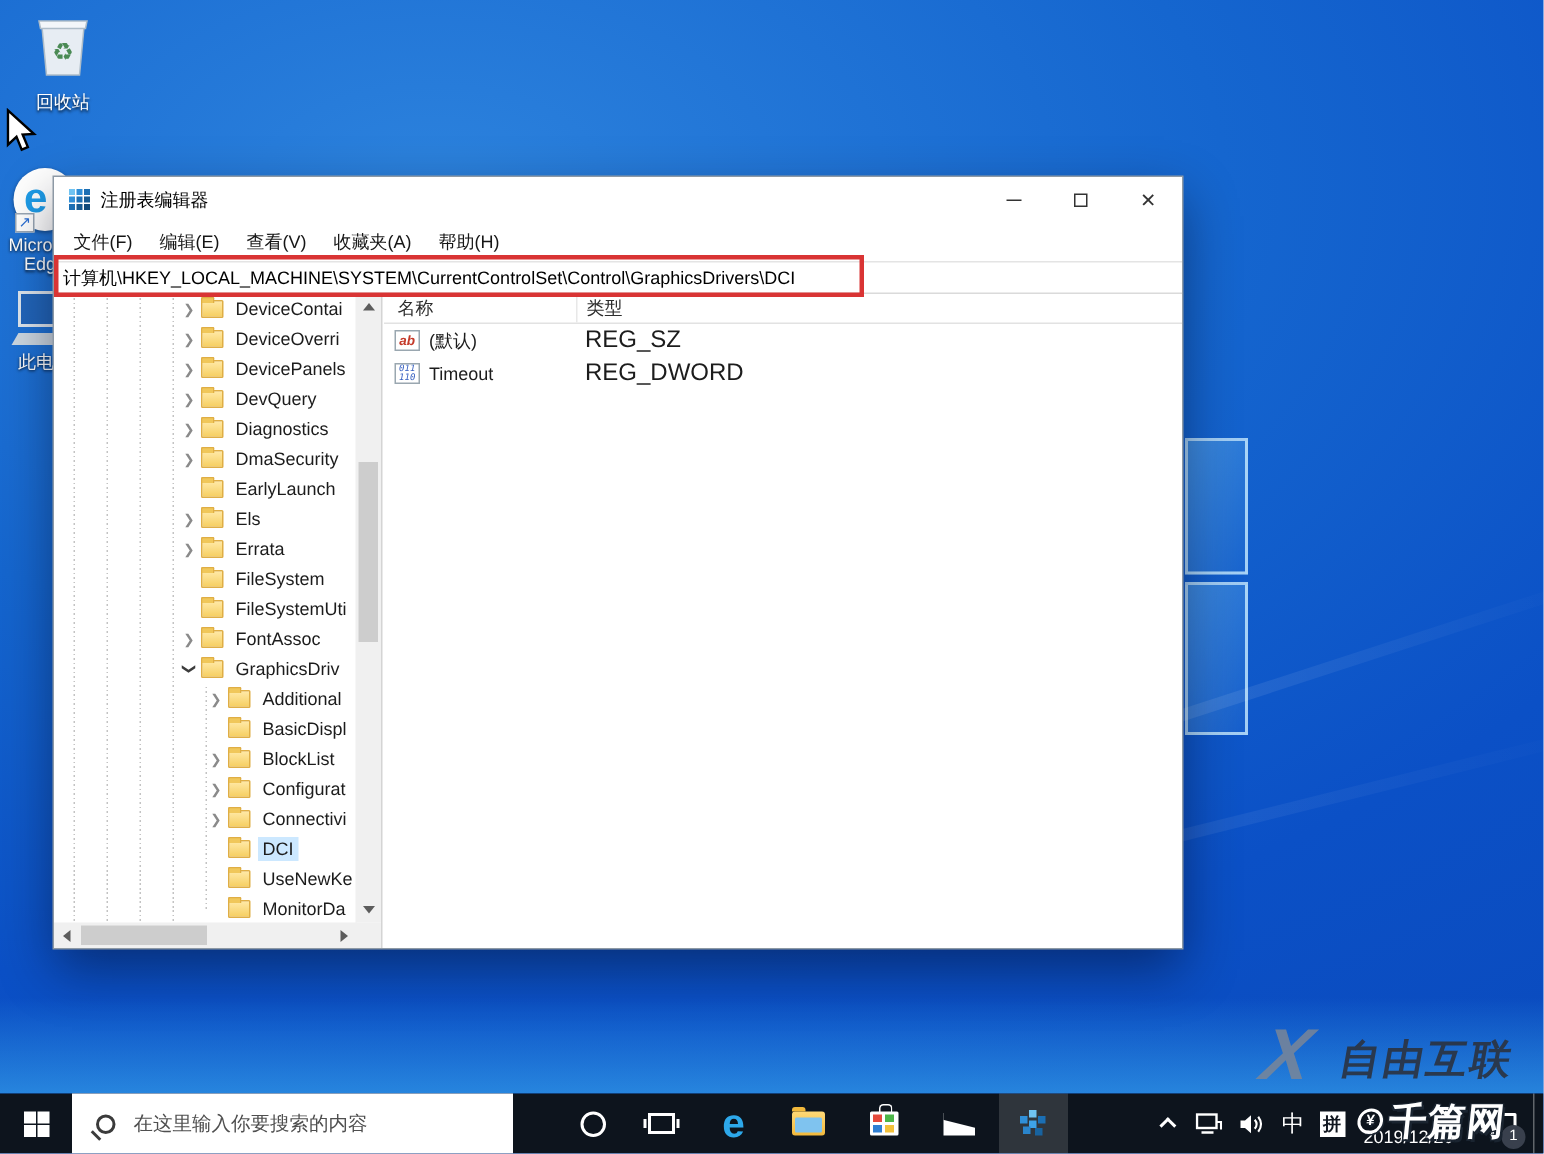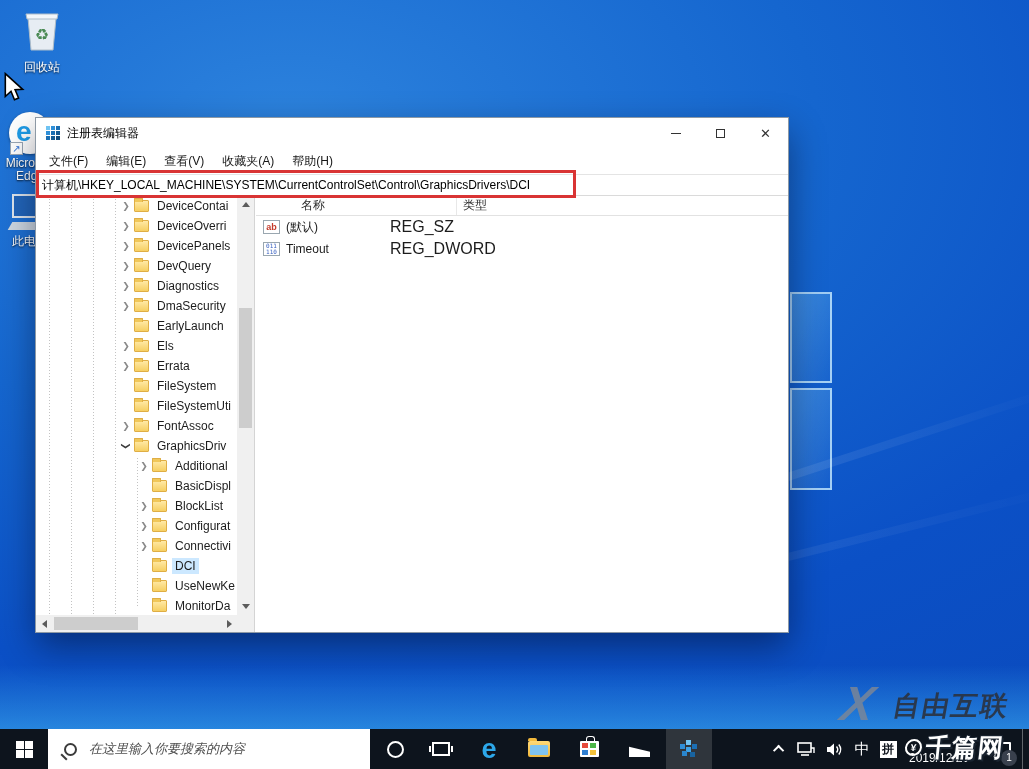--- a/index.html
+++ b/index.html
@@ -83,31 +83,31 @@
   .tri { width:0; height:0; border:4px solid transparent; }
   .tri-up { border-bottom:5px solid #5c5c5c; border-top:none; }
   .tri-down { border-top:5px solid #5c5c5c; border-bottom:none; }
   .tri-left { border-right:5px solid #5c5c5c; border-left:none; }
   .tri-right { border-left:5px solid #5c5c5c; border-right:none; }
   .vthumb { position:absolute; left:2px; width:13px; top:112px; height:120px; background:#cdcdcd; }
   .hthumb { position:absolute; top:2px; height:13px; left:18px; width:84px; background:#cdcdcd; }
 
   .list-panel { position:absolute; left:220px; top:0; right:0; bottom:0; background:#fff; }
   .list-header { display:flex; height:20px; border-bottom:1px solid #e2e2e2; }
-  .hc { font-size:12px; color:#2d2d2d; line-height:19px;margin-left:36px; }
+  .hc { font-size:12px; color:#2d2d2d; line-height:19px; }
   .hc-name { width:128px; padding-left:9px; }
   .hc-type { width:116px; padding-left:6px; border-left:1px solid #e8e8e8; }
   .hc-data { flex:1; padding-left:6px; border-left:1px solid #e8e8e8; }
   .lrow { display:flex; height:22px; align-items:center; }
   .lc-name { width:128px; display:flex; align-items:center; }
   .lc-type { width:116px; padding-left:6px; font-size:16px; color:#1c1c1c; }
   .lc-data { flex:1; padding-left:6px; font-size:12px; color:#1c1c1c; }
   .vname { font-size:12px; color:#1c1c1c; }
   .vicon { width:17px; height:14px; border:1px solid #9aa7b0; background:#fff; margin:0 6px 0 7px;
-    display:flex; align-items:center; justify-content:center; flex:0 0 17px; overflow:hidden; }
+    display:flex; align-items:center; justify-content:center; flex:0 0 17px; overflow:hidden;font-style:italic; }
   .vicon.string-value-icon { color:#c43a2a; font-size:9px; font-weight:bold; line-height:9px; }
   .vicon.dword-value-icon { color:#3a62c2; font-family:"DejaVu Sans Mono",monospace; font-size:6px; line-height:6px; text-align:center; }
 
   
   #red-box { position:absolute; left:36px; top:170px; width:540px; height:28px; border:3px solid #d93434; z-index:20; }
 
   
   #wm1 { position:absolute; left:846px; top:680px; z-index:40; transform:skewX(-10deg); color:#2b3443; opacity:.92; }
   #wm1 .wm-x { position:absolute; left:0; top:-4px; font-size:48px; font-weight:bold; font-style:italic; color:#7d8796; opacity:.9; }
   #wm1 .wm-text { position:absolute; left:52px; top:8px; font-size:27px; font-weight:bold; letter-spacing:2px; white-space:nowrap; }
@@ -116,21 +116,21 @@
     text-align:center; font-weight:bold; text-shadow:1px 1px 0 #1a2430; box-shadow:1px 1px 0 #1a2430; }
   #wm2 .wm2-text { margin-left:4px; font-size:25px; font-weight:bold; color:#fff; letter-spacing:1px; white-space:nowrap;
     text-shadow:-1px -1px 0 #1a2430, 1px -1px 0 #1a2430, -1px 1px 0 #1a2430, 2px 2px 0 #1a2430; }
 
   
   #taskbar { position:absolute; left:0; bottom:0; width:1029px; height:40px; background:#0d141d; z-index:30; }
   .tb-item { position:absolute; top:0; height:40px; display:flex; align-items:center; justify-content:center; }
   #start { left:0; width:48px; }
   .winlogo { width:17px; height:17px; display:grid; grid-template-columns:8px 8px; grid-template-rows:8px 8px; gap:1px; }
   .winlogo span { background:#fff; }
-  #searchbox { left:48px; width:322px; background:#fff; justify-content:flex-start;font-style:italic; }
+  #searchbox { left:48px; width:294px; background:#fff; justify-content:flex-start; }
   .search-glass { width:13px; height:13px; border:2px solid #3b3b3b; border-radius:50%; position:relative; margin:0 12px 0 16px; flex:0 0 13px; }
   .search-glass::after { content:""; position:absolute; left:-6px; top:11px; width:8px; height:2px; background:#3b3b3b; transform:rotate(45deg); }
   .search-text { font-size:13px; color:#4f4f4f; white-space:nowrap; }
   #app-cortana{left:372px;width:46px;} #app-taskview{left:418px;width:46px;} #app-edge{left:466px;width:46px;}
   #app-folder{left:516px;width:46px;} #app-store{left:566px;width:46px;} #app-mail{left:616px;width:46px;}
   #app-regedit{left:666px;width:46px;background:rgba(255,255,255,.14);}
   .cortana-ring { width:17px; height:17px; border:2px solid #fff; border-radius:50%; }
   .taskview-ic { width:18px; height:14px; border:2px solid #fff; position:relative; }
   .taskview-ic::before { content:""; position:absolute; left:-5px; top:2px; width:2px; height:6px; background:#fff; }
   .taskview-ic::after { content:""; position:absolute; right:-5px; top:2px; width:2px; height:6px; background:#fff; }

